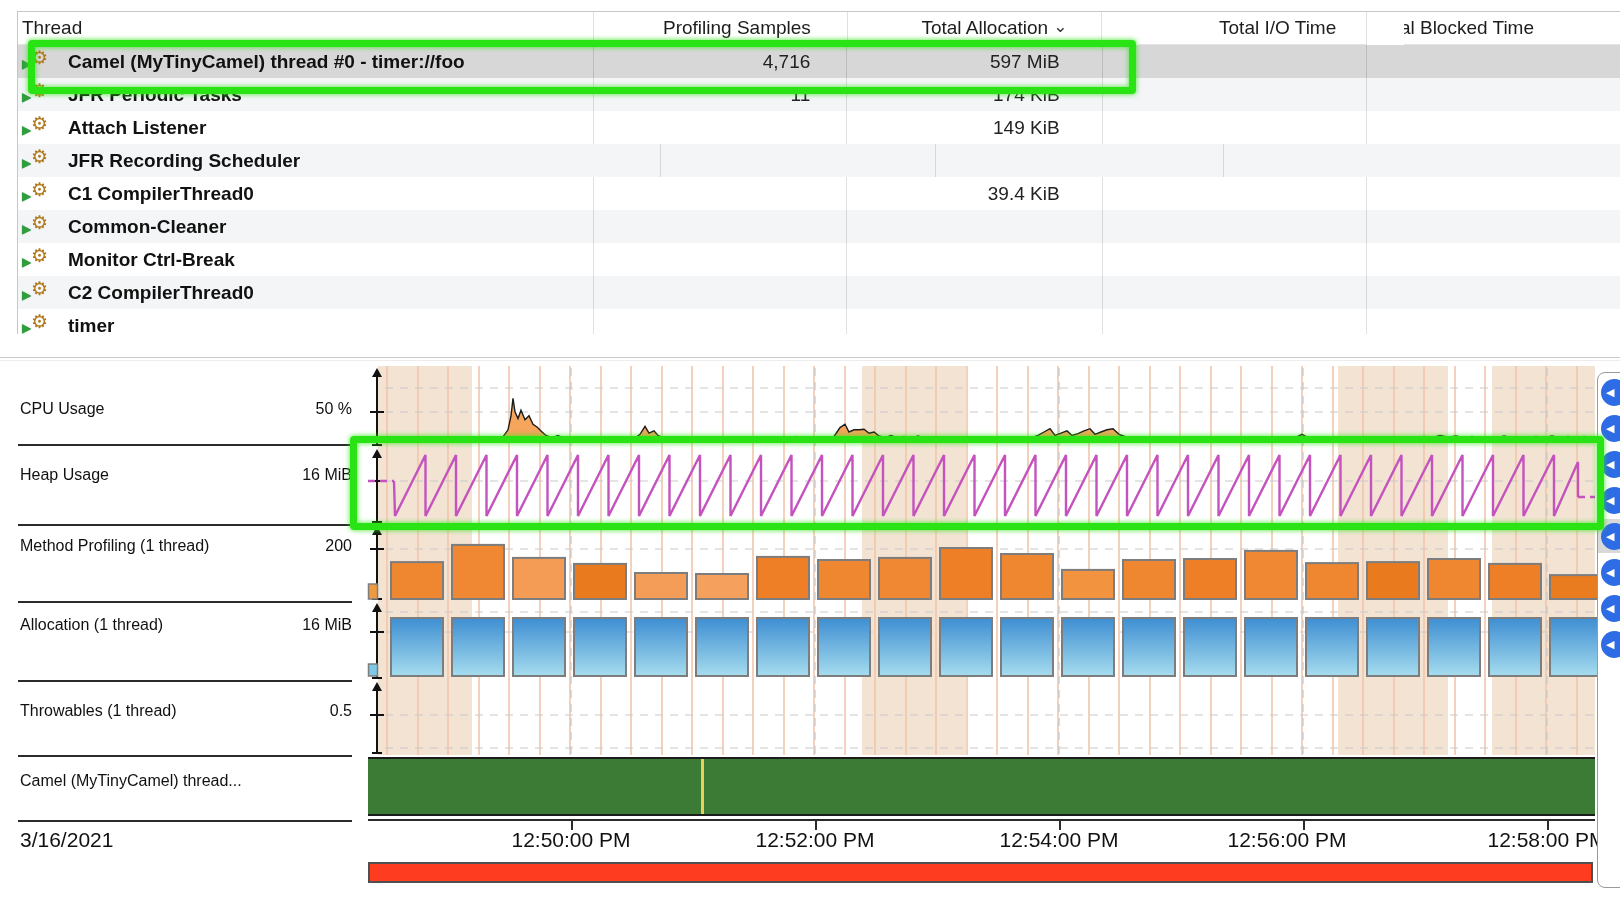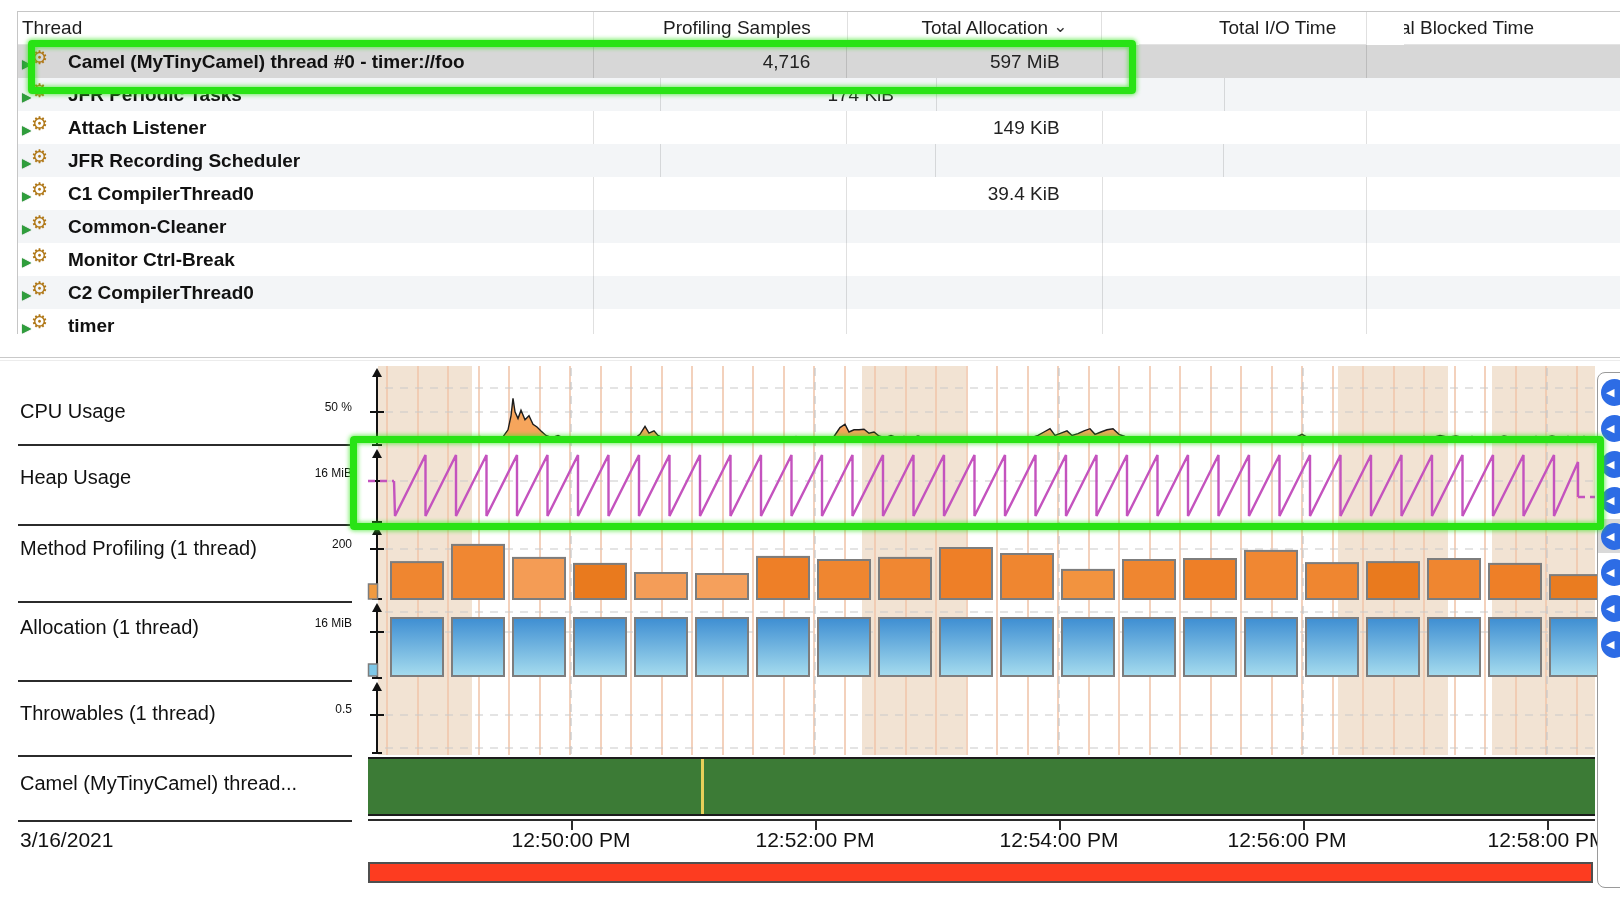--- a/index.html
+++ b/index.html
@@ -22,22 +22,22 @@
   #thead .c3{padding-right:34px;}
   .thread-name{font-weight:700;color:#111;margin-left:8px;}
   .num{font-weight:400;color:#222;margin-left:29px;}
   .ticon{position:relative;width:34px;height:28px;flex:0 0 34px;margin-right:4px;}
   .gear{position:absolute;left:9px;top:-2px;font-size:19px;color:#b07818;}
   .tri{position:absolute;left:0px;top:9px;font-size:12px;color:#2f9e3c;text-shadow:0 0 1px #1c6b25;}
   .sort-chevron{font-size:17px;margin-left:5px;color:#333;position:relative;top:-2px;}
   #table-bottom-line{position:absolute;left:0;top:357px;width:1620px;height:2px;
      border-top:1px solid #c9c9c9;border-bottom:1px solid #ececec;}
   
-  .lane-label{position:absolute;left:20px;font-size:20px;color:#111;white-space:nowrap;}
-  .lane-value{position:absolute;font-size:12px;color:#111;text-align:right;width:120px;}
+  .lane-label{position:absolute;left:20px;font-size:16px;color:#111;white-space:nowrap;}
+  .lane-value{position:absolute;font-size:16px;color:#111;text-align:right;width:120px;}
   .lane-sep{position:absolute;left:18px;width:334px;height:2px;background:#2b2b2b;}
   
   #plot-bg{position:absolute;left:0;top:0;}
   .band{position:absolute;top:366px;height:389px;}
   .evline{position:absolute;top:366px;height:389px;width:2px;}
   #chart-svg{position:absolute;left:0;top:0;z-index:2;}
   #thread-lane{position:absolute;left:368px;top:757px;width:1227px;height:59px;box-sizing:border-box;
      border-top:2px solid #1c1c1c;border-bottom:2px solid #1c1c1c;z-index:2;}
   #thread-marker{position:absolute;top:0;width:3px;height:100%;}
   #time-axis-line{position:absolute;left:368px;top:819px;width:1227px;height:2px;background:#2b2b2b;z-index:2;}
@@ -104,20 +104,23 @@
             <span class="num"></span>
           </div>
         </div>
         <div class="trow alt">
           <div class="tcell c1">
             <span class="ticon">
               <span class="tri">▶</span>
               <span class="gear">⚙</span>
             </span>
             <span class="thread-name">JFR Periodic Tasks</span>
+          </div>
+          <div class="tcell c2">
+            <span class="num">11</span>
           </div>
           <div class="tcell c3">
             <span class="num">174 KiB</span>
           </div>
           <div class="tcell c4">
             <span class="num"></span>
           </div>
           <div class="tcell c5">
             <span class="num"></span>
           </div>

